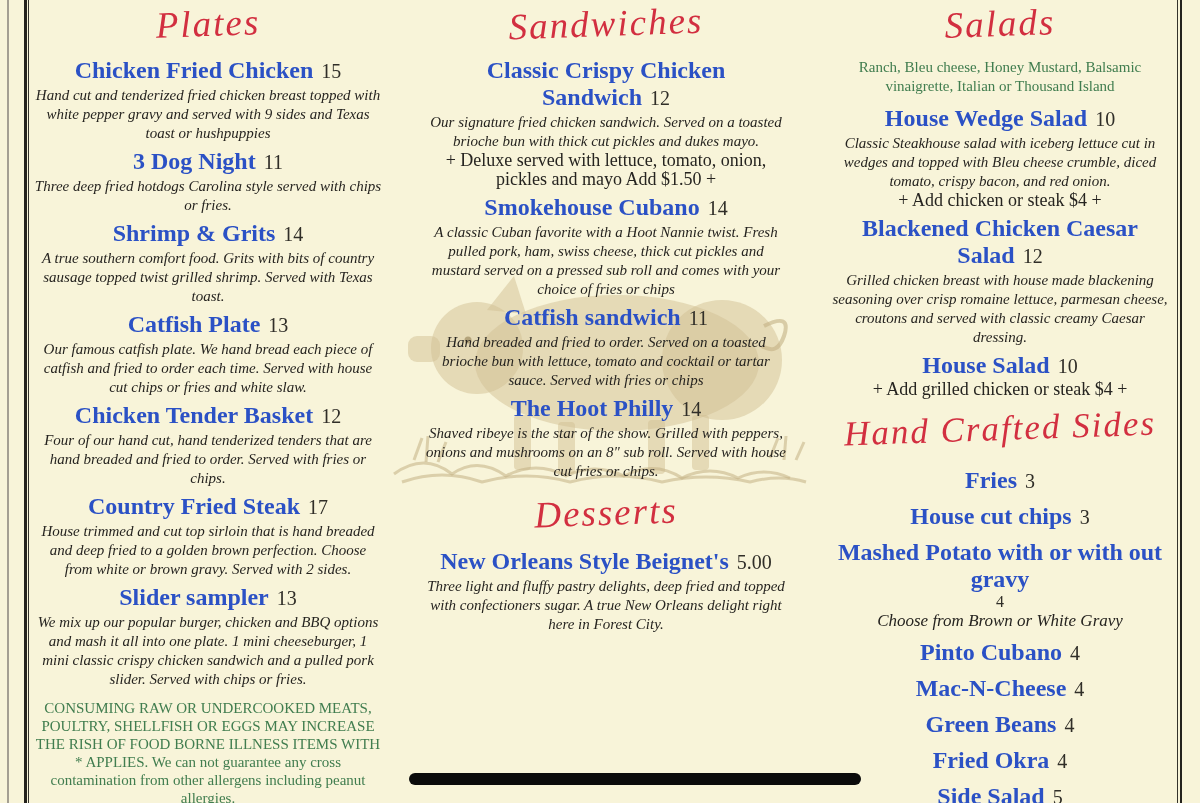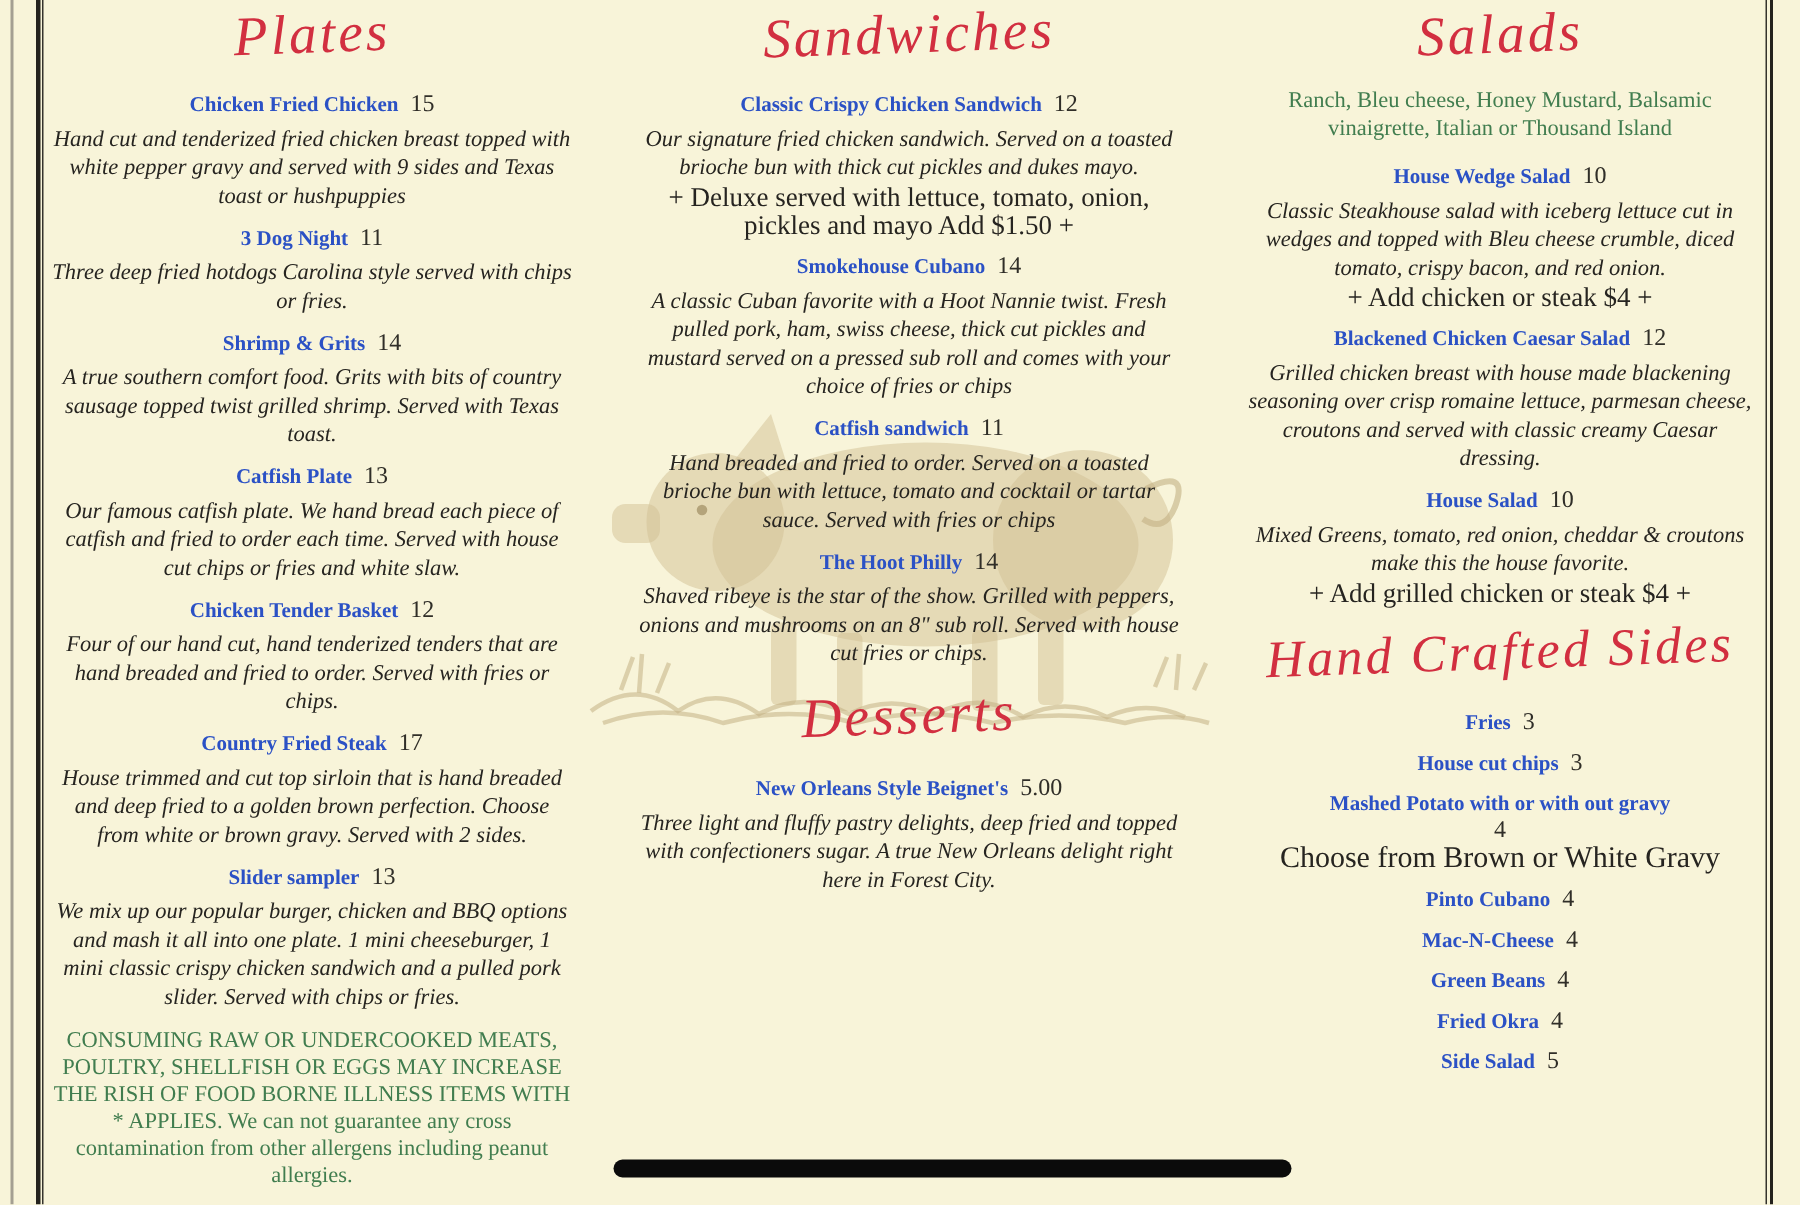--- a/index.html
+++ b/index.html
@@ -31,39 +31,39 @@
     transform:rotate(-2deg);
     margin:2px 0 12px 0;
     font-weight:normal;
   }
   .script-header.inner{margin-top:10px;margin-bottom:14px;}
   .script-header.sides-h{margin-top:8px;margin-bottom:16px;font-size:35px;}
 
   .menu-item{margin-bottom:6px;}
   .item-head{line-height:24px;}
   .item-name{
-    color:#2b51c5;font-weight:bold;font-size:14px;
+    color:#2b51c5;font-weight:bold;font-size:24px;
   }
   .item-price{
-    color:#302e28;font-size:16px;margin-left:8px;
+    color:#302e28;font-size:20px;margin-left:8px;
   }
   .item-desc{
     font-style:italic;font-size:15px;line-height:19px;color:#262420;margin-top:1px;
   }
   .item-extra{
     font-size:18px;line-height:19px;color:#262420;
   }
   .dressings{
     color:#417d4f;font-size:15px;line-height:19px;margin:2px 0 10px 0;text-align:center;
   }
   .disclaimer{
     color:#417d4f;font-size:15px;line-height:18px;margin-top:10px;
   }
   .side-item{margin-bottom:9px;}
-  .side-note{font-size:20px;line-height:19px;}
+  .side-note{font-style:italic;font-size:17px;line-height:19px;}
   .side-price-below{font-size:16px;line-height:18px;color:#302e28;}
 
   .pig-watermark{
     position:absolute;left:392px;top:260px;width:418px;height:230px;z-index:1;
     pointer-events:none;
   }
   .scroll-indicator{
     position:absolute;left:409px;top:773px;width:452px;height:12px;
     border-radius:7px;background:#0b0b0b;z-index:4;
   }
@@ -172,21 +172,20 @@
     <div class="item-head"><span class="item-name">House Wedge Salad</span><span class="item-price">10</span></div>
     <div class="item-desc">Classic Steakhouse salad with iceberg lettuce cut in wedges and topped with Bleu cheese crumble, diced tomato, crispy bacon, and red onion.</div>
     <div class="item-extra">+ Add chicken or steak $4 +</div>
   </div>
   <div class="menu-item">
     <div class="item-head"><span class="item-name">Blackened Chicken Caesar Salad</span><span class="item-price">12</span></div>
     <div class="item-desc">Grilled chicken breast with house made blackening seasoning over crisp romaine lettuce, parmesan cheese, croutons  and served with classic creamy Caesar dressing.</div>
   </div>
   <div class="menu-item">
     <div class="item-head"><span class="item-name">House Salad</span><span class="item-price">10</span></div>
-    <div class="item-desc">Mixed Greens, tomato, red onion, cheddar &amp; croutons make this the house favorite.</div>
     <div class="item-extra">+ Add grilled chicken or steak $4 +</div>
   </div>
 
   <div class="script-header sides-h">Hand Crafted Sides</div>
 
   <div class="side-item">
     <span class="item-name">Fries</span><span class="item-price">3</span>
   </div>
   <div class="side-item">
     <span class="item-name">House cut chips</span><span class="item-price">3</span>

